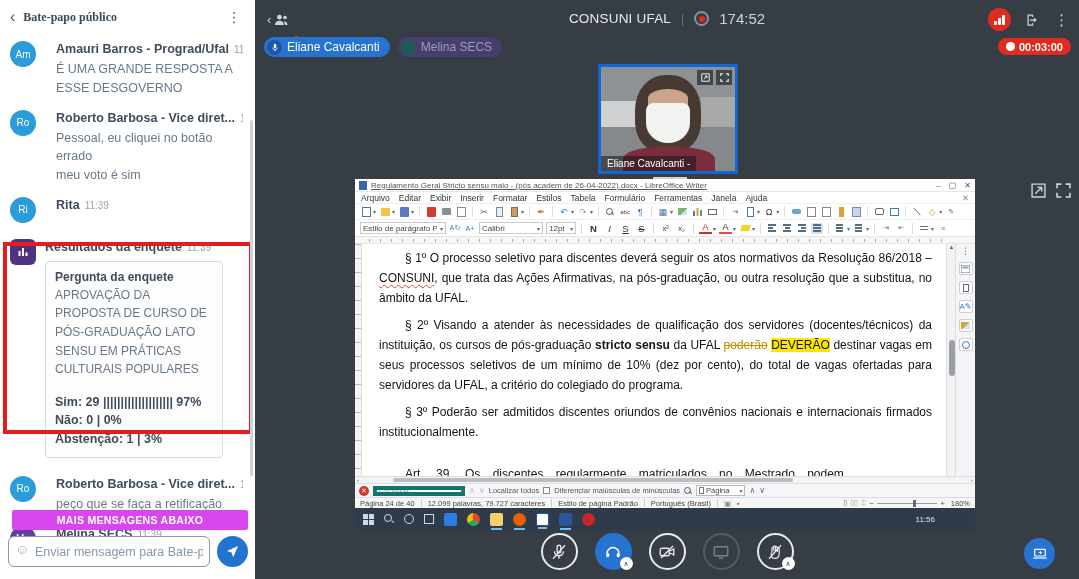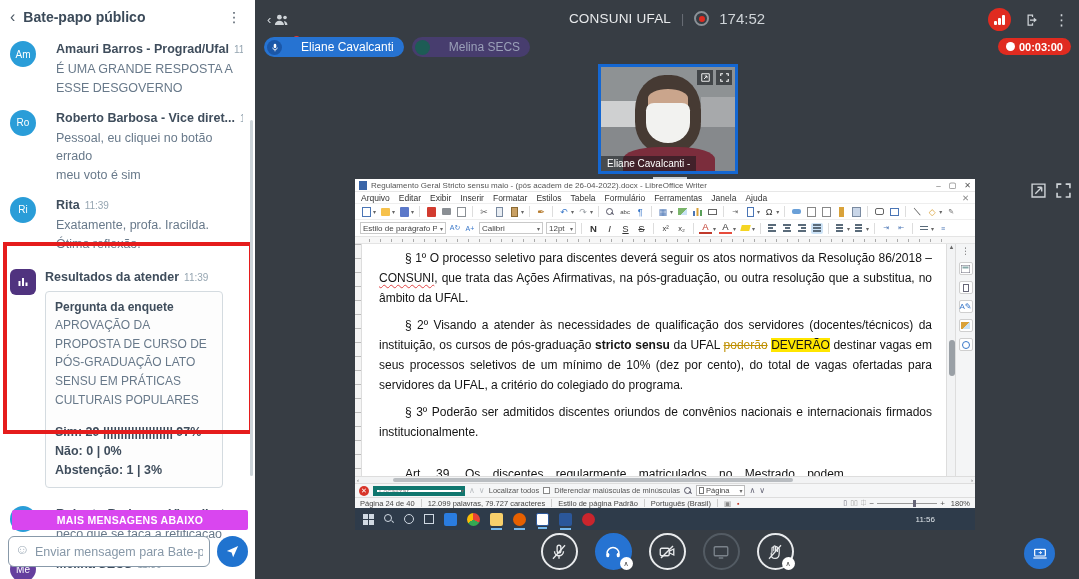--- a/index.html
+++ b/index.html
@@ -3,21 +3,21 @@
 <meta charset="utf-8">
 <style>
   * { margin:0; padding:0; box-sizing:border-box; }
   html,body { width:1079px; height:579px; overflow:hidden; font-family:"Liberation Sans",sans-serif; }
   body { background:#373d44; position:relative; }
 
   
   .chat { position:absolute; left:0; top:0; width:255px; height:579px; background:#fff; z-index:5; }
   .chat-header { display:flex; align-items:center; padding:9px 10px 6px 10px; }
   .chat-back { color:#4e5a66; font-size:16px; margin-right:8px; cursor:pointer; line-height:1; }
-  .chat-title { font-size:14px; color:#3b4a59; font-weight:600; flex:1; }
+  .chat-title { font-size:12px; color:#3b4a59; font-weight:600; flex:1;font-family:Liberation Serif, serif; }
   .chat-kebab { color:#4e5a66; font-size:14px; padding:0 4px; cursor:pointer; }
   .msg { display:flex; padding:8px 12px 2px 10px; }
   .avatar { width:26px; height:26px; border-radius:50%; background:#2a9dd8; color:#fff; font-size:10px;
             display:flex; align-items:center; justify-content:center; flex:none; margin-right:20px; margin-top:2px; }
   .avatar.purple { background:#653f9e; }
   .poll-avatar { width:26px; height:26px; border-radius:6px; background:#50337f; flex:none; margin-right:9px; margin-top:2px;
                  display:flex; align-items:center; justify-content:center; }
   .msg-body { flex:1; min-width:0; }
   .msg-head { white-space:nowrap; overflow:hidden; }
   .msg-name { font-size:12.5px; font-weight:700; color:#3f4d5c; }
@@ -57,21 +57,21 @@
   .top-right { position:absolute; right:10px; top:8px; display:flex; align-items:center; gap:14px; }
   .conn-btn { width:23px; height:23px; border-radius:50%; background:#e02b20; display:flex; align-items:flex-end;
               justify-content:center; gap:1.5px; padding-bottom:6px; cursor:pointer; }
   .conn-btn i { display:block; width:2.5px; background:#fff; border-radius:1px; }
   .kebab-white { color:#cfd4d8; font-size:15px; cursor:pointer; }
   .session-pill { position:absolute; right:8px; top:38px; height:17px; background:#e02b20; border-radius:9px;
                   display:flex; align-items:center; gap:4px; padding:0 8px; }
   .session-pill .clk { width:9px; height:9px; border-radius:50%; background:#fff; position:relative; }
   .session-pill span { color:#fff; font-size:11px; font-weight:700; }
   .pills { position:absolute; left:9px; top:37px; display:flex; gap:8px; }
-  .pill { height:20px; border-radius:11px; display:flex; align-items:center; gap:19px; padding:0 10px 0 3px; cursor:pointer; }
+  .pill { height:20px; border-radius:11px; display:flex; align-items:center; gap:5px; padding:0 10px 0 3px; cursor:pointer; }
   .pill.blue { background:#2673d2; }
   .pill.purple { background:#473d6e; }
   .pill .pic { width:15px; height:15px; border-radius:50%; display:flex; align-items:center; justify-content:center; }
   .pill.blue .pic { background:#1b57a8; }
   .pill.purple .pic { background:#1d5c55; }
   .pill.blue span { color:#fff; font-size:12px; }
   .pill.purple span { color:#9aa0b8; font-size:12px; }
 
   
   .webcam { position:absolute; left:343px; top:64px; width:140px; height:110px; border:3px solid #1467d2; background:#9b9ea0; overflow:hidden; }
@@ -89,21 +89,21 @@
   .drag-handle div { height:2px; background:#cfd4d8; margin-bottom:2px; }
 
   
   .pres-icons { position:absolute; right:8px; top:183px; display:flex; gap:10px; }
   .pres-icons svg { cursor:pointer; }
 
   
   .writer { position:absolute; left:100px; top:179px; width:620px; height:351px; background:#fff; font-size:9px; color:#333; }
   .w-titlebar { height:13px; background:#fff; display:flex; align-items:center; padding:0 4px; border-bottom:1px solid #e7e7e7; }
   .w-doc-ic { width:8px; height:9px; background:#3a65a8; margin-right:4px; flex:none; }
-  .w-title { font-size:8px; color:#555; flex:1; white-space:nowrap; overflow:hidden; }
+  .w-title { font-size:8px; color:#555; flex:1; white-space:nowrap; overflow:hidden;text-decoration:underline; }
   .w-winbtns { display:flex; gap:8px; color:#555; font-size:8px; }
   .w-winbtns span { cursor:pointer; }
   .w-menubar { height:12px; display:flex; align-items:center; gap:9px; padding:0 6px; border-bottom:1px solid #eee; }
   .w-menubar span { font-size:8.5px; color:#333; cursor:pointer; }
   .w-menubar .m-right { margin-left:auto; color:#888; }
   .w-toolbar { height:16px; display:flex; align-items:center; gap:3px; padding:0 5px; border-bottom:1px solid #eee; }
   .ti { width:12px; height:12px; display:flex; align-items:center; justify-content:center; font-size:9px; cursor:pointer; flex:none; }
   .ti .sq { width:9px; height:10px; display:block; }
   .tsep { width:1px; height:11px; background:#ddd; margin:0 2px; flex:none; }
   .tdrop { color:#666; font-size:6px; margin-left:-2px; cursor:pointer; }
@@ -214,34 +214,33 @@
       <div class="msg-head"><span class="msg-name">Roberto Barbosa - Vice diret...</span><span class="msg-time">11:39</span></div>
       <div class="msg-text">Pessoal, eu cliquei no botão errado
 meu voto é sim</div>
     </div>
   </div>
 
   <div class="msg">
     <div class="avatar">Ri</div>
     <div class="msg-body">
       <div class="msg-head"><span class="msg-name">Rita</span><span class="msg-time">11:39</span></div>
-      <div class="msg-text">Exatamente, profa. Iracilda. Ótima reflexão.</div>
     </div>
   </div>
 
   <div class="msg" style="padding-top:12px;">
     <div class="poll-avatar">
       <svg width="12" height="12" viewBox="0 0 12 12">
           <rect x="1.5" y="5" width="2" height="5" fill="#fff"></rect>
           <rect x="5" y="2" width="2" height="8" fill="#fff"></rect>
           <rect x="8.5" y="6.5" width="2" height="3.5" fill="#fff"></rect>
         </svg>
     </div>
     <div class="msg-body">
-      <div class="msg-head"><span class="msg-name">Resultados da atender</span><span class="msg-time">11:39</span></div>
+      <div class="msg-head"><span class="msg-name">Resultados da enquete</span><span class="msg-time">11:39</span></div>
       <div class="poll-box">
         <div class="poll-q-label">Pergunta da enquete</div>
         <div class="poll-q">APROVAÇÃO DA PROPOSTA DE CURSO DE PÓS-GRADUAÇÃO LATO SENSU EM PRÁTICAS CULTURAIS POPULARES</div>
         <div class="poll-results">
           <div>Sim: 29 |||||||||||||||||||| 97%</div>
           <div>Não: 0 | 0%</div>
           <div>Abstenção: 1 | 3%</div>
         </div>
       </div>
     </div>

